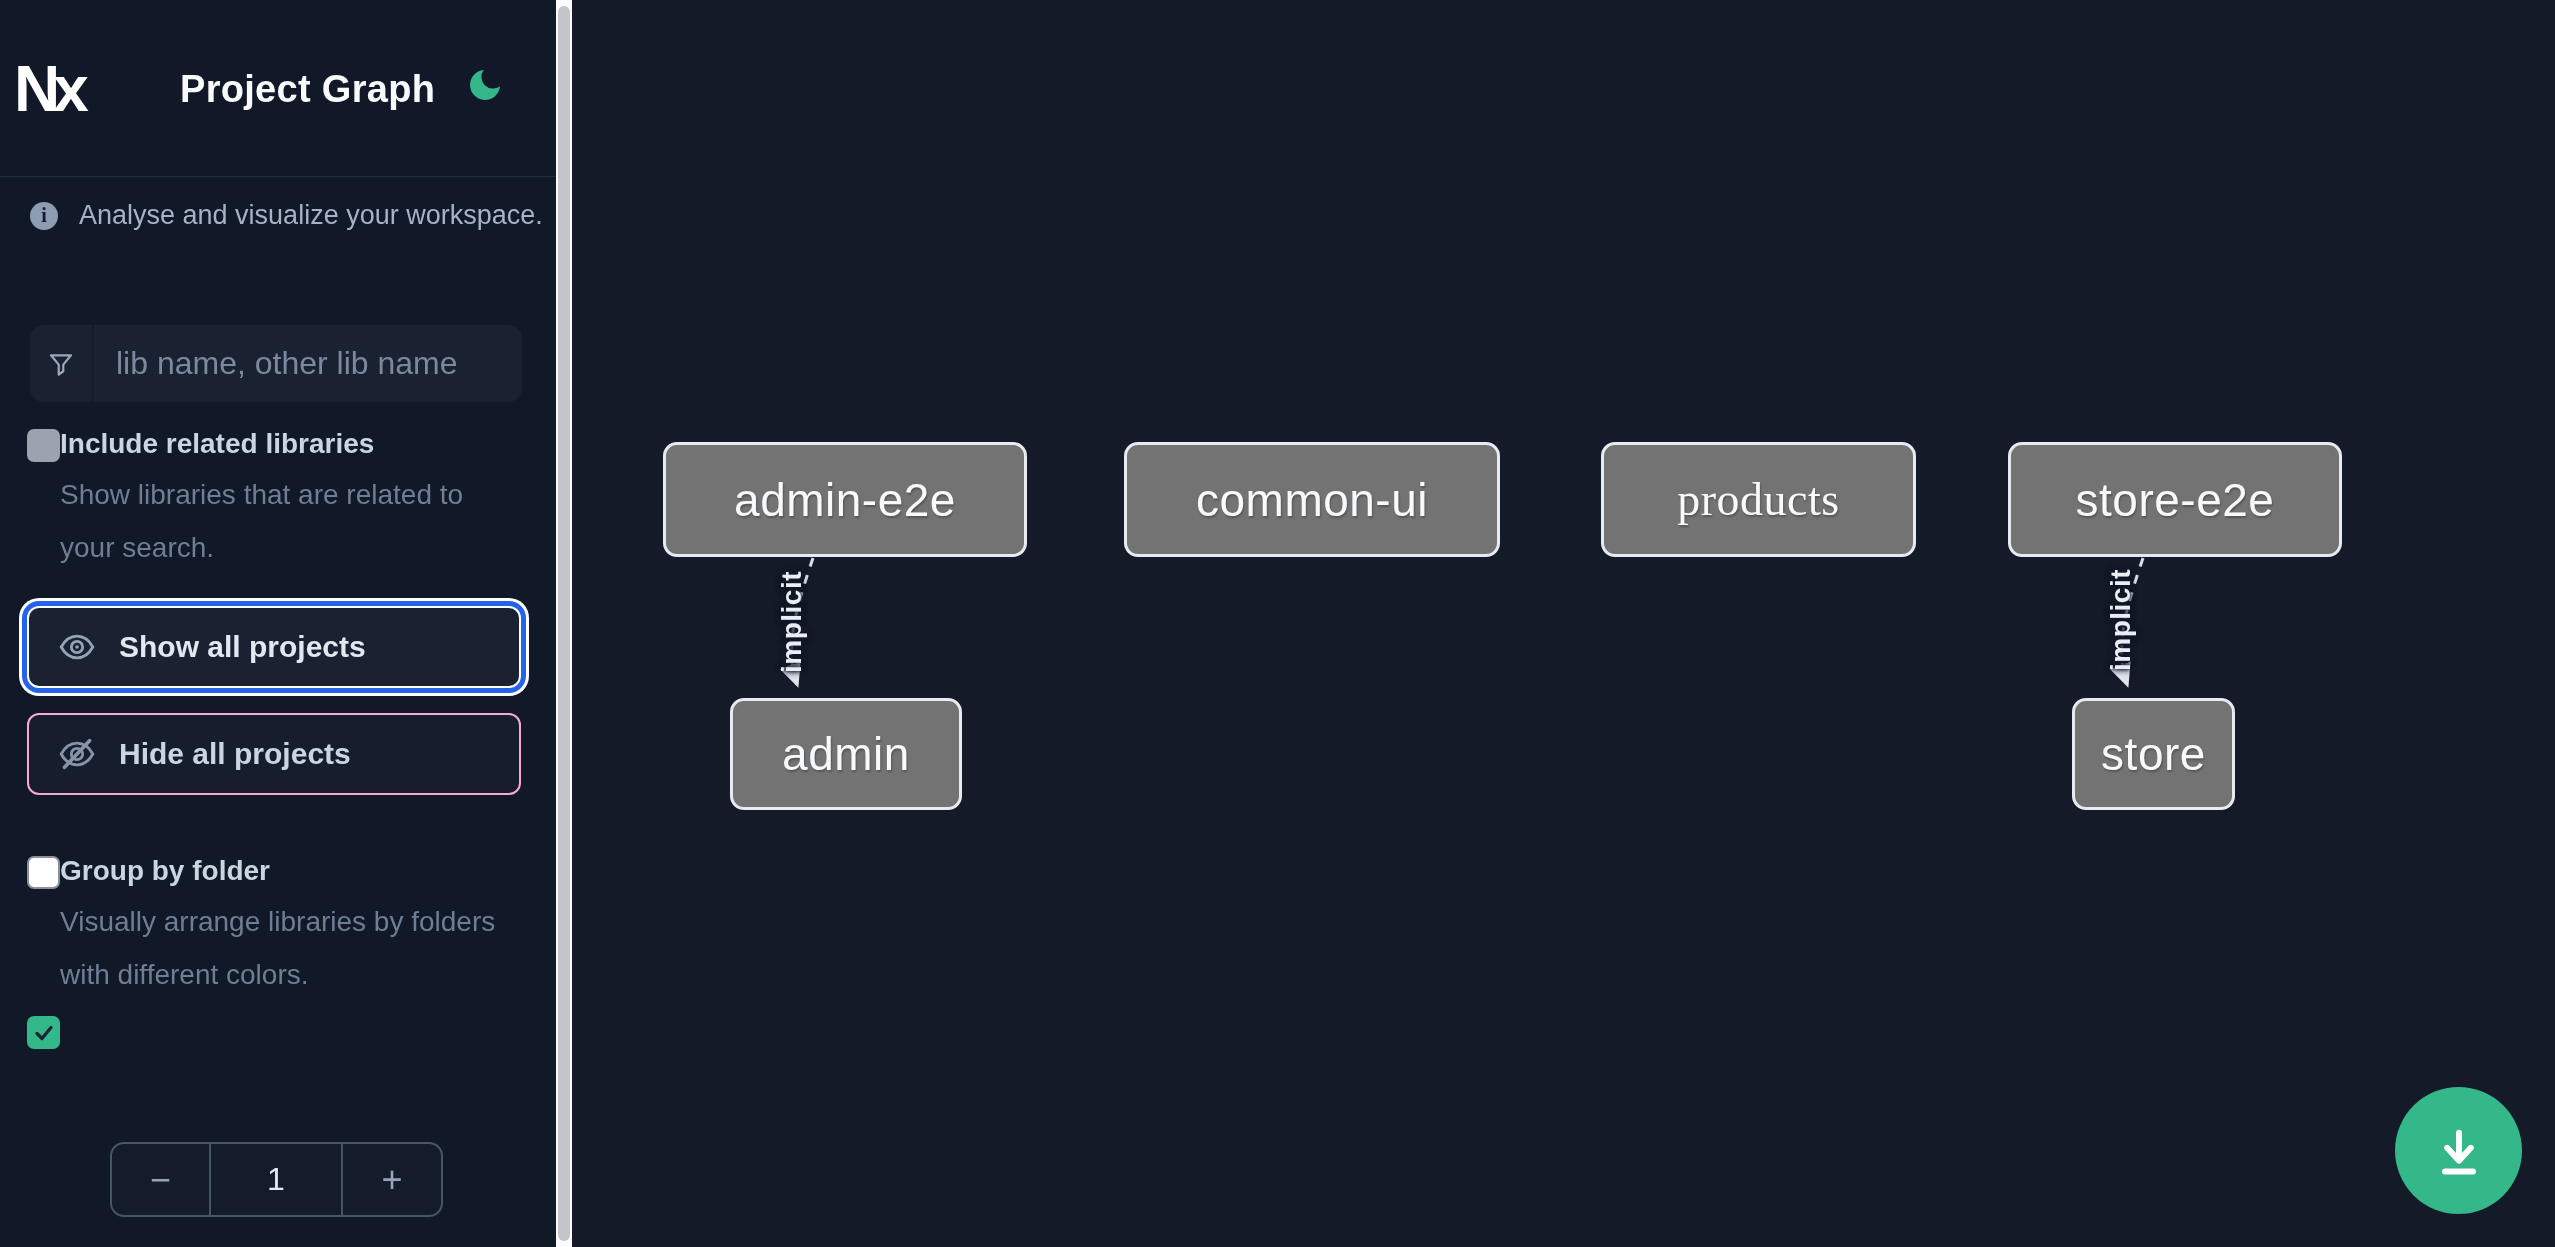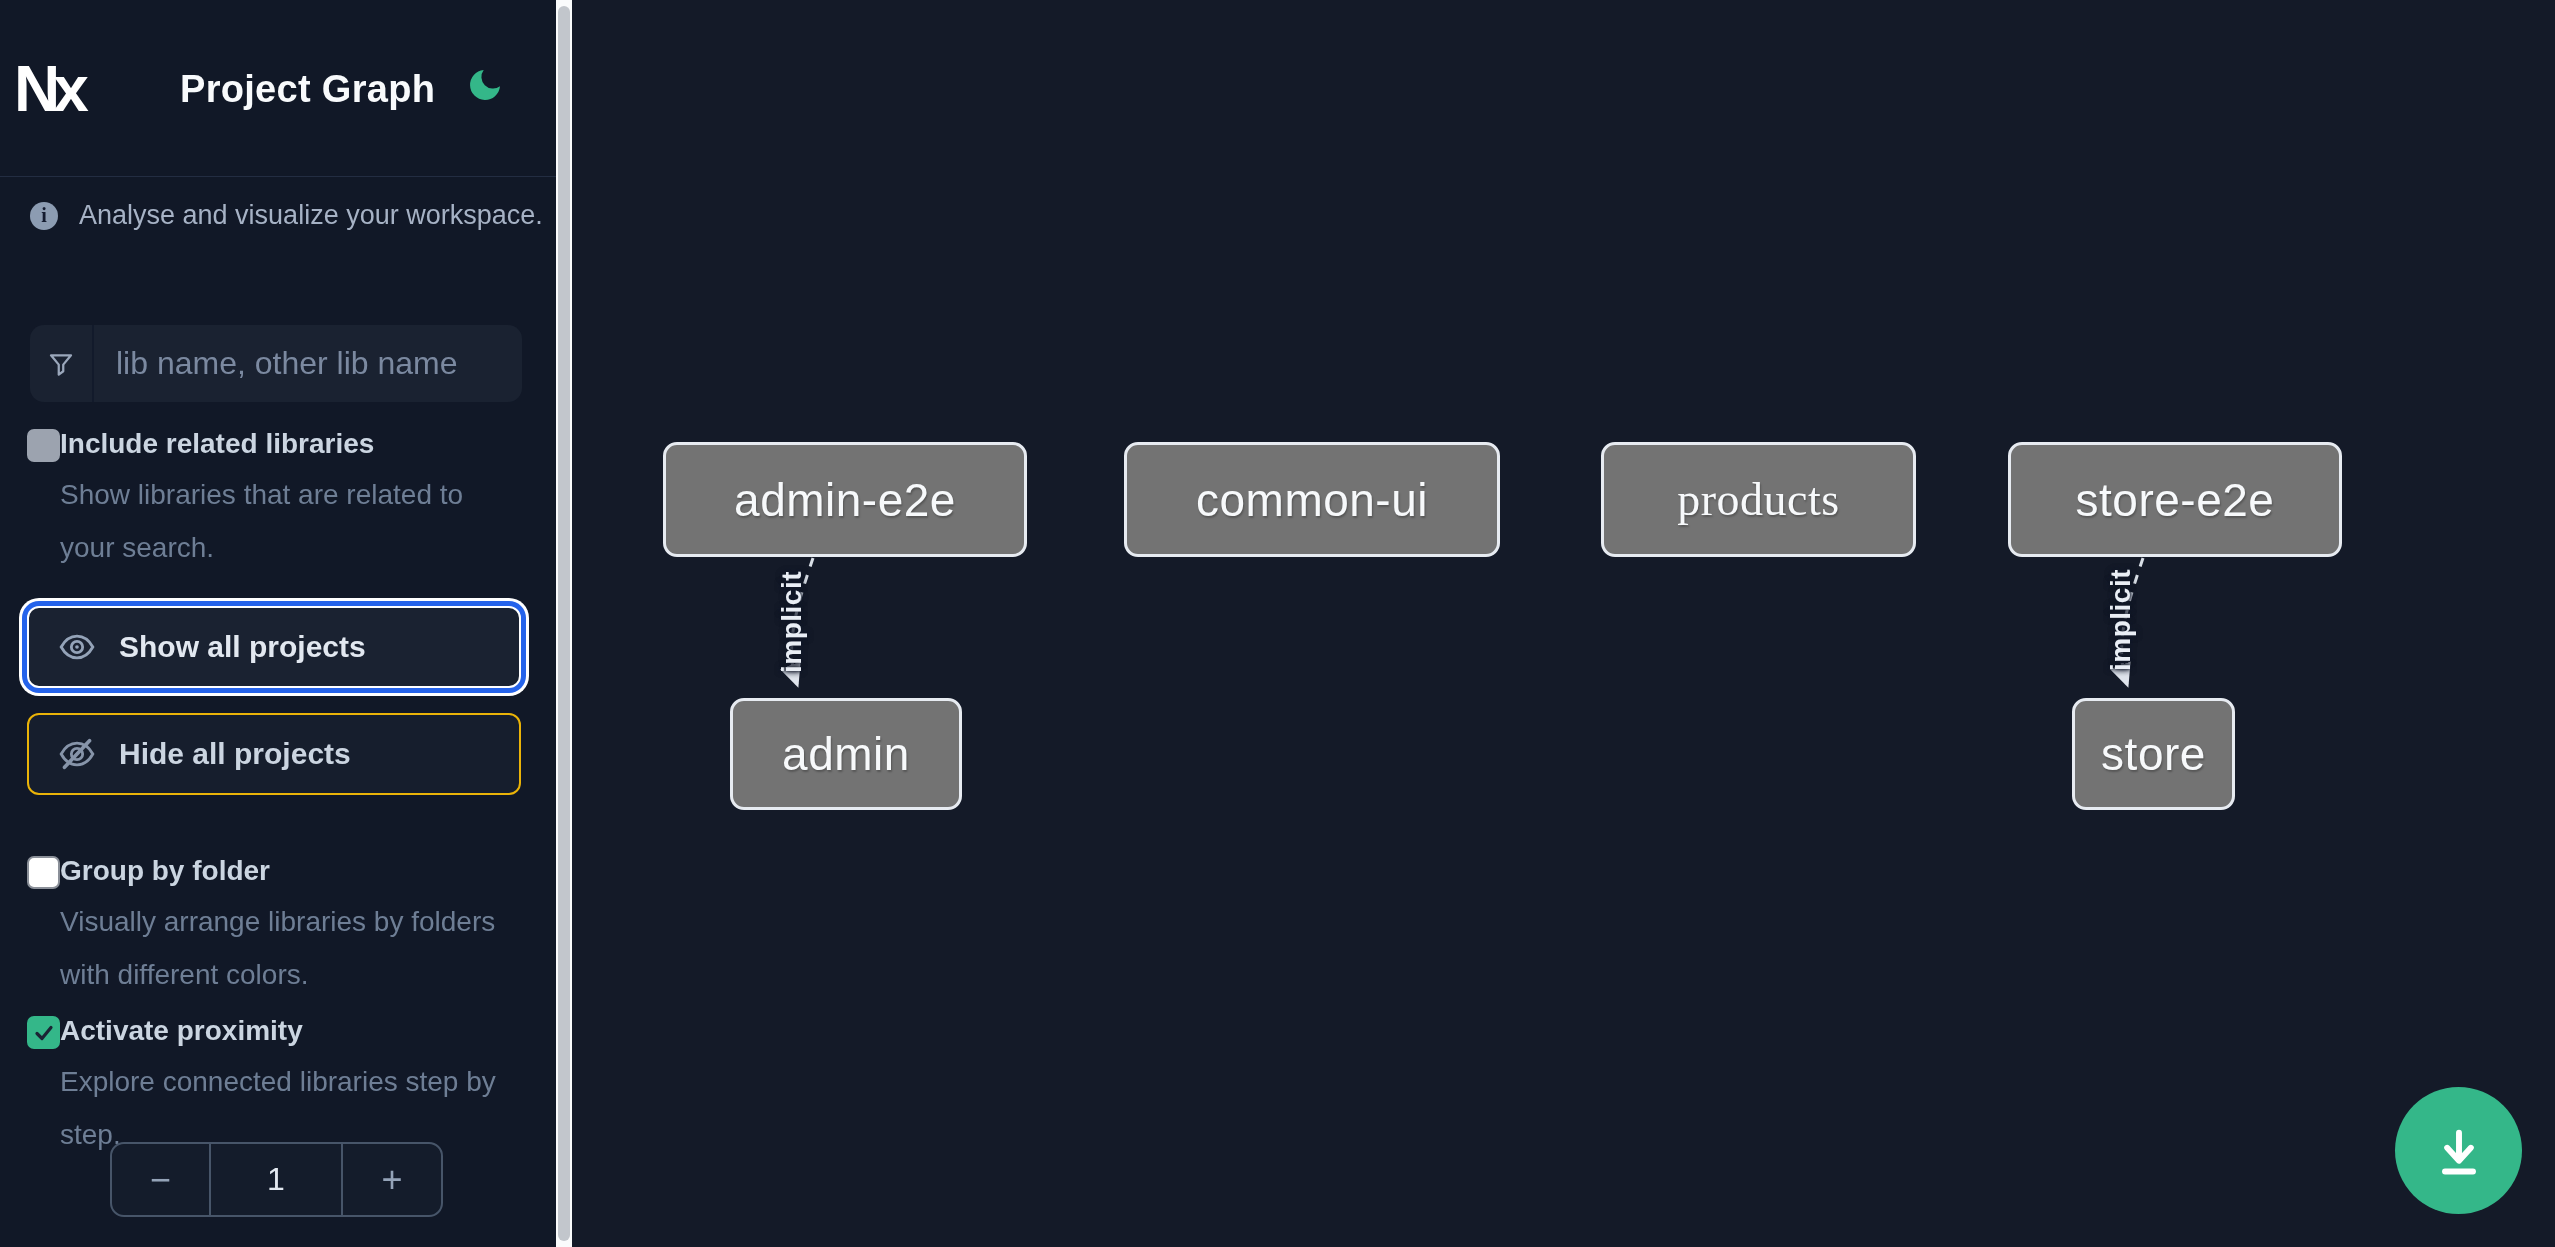--- a/index.html
+++ b/index.html
@@ -107,21 +107,21 @@
   }
   .cb-gray  { background: #9ca3af; }
   .cb-white { background: #ffffff; border: 2px solid #8b9099; }
   .cb-green { background: #34b789; }
   .opt-text { width: 452px; }
   .opt-label { color: #cbd5e1; font-weight: 700; font-size: 28px; line-height: 34px; }
   .opt-desc  { color: #6e7e95; font-size: 28px; line-height: 53px; margin-top: 7px; }
 
   .sb-btn {
     position: absolute; left: 27px; width: 494px; height: 82px;
-    background: #161e2d; border: 2px solid #eab308; border-radius: 12px;
+    background: #161e2d; border: 2px solid #f9a8d4; border-radius: 12px;
     display: flex; align-items: center; gap: 22px; padding-left: 28px;
     color: #cbd5e1; font-size: 30px; font-weight: 600; cursor: pointer;
     font-family: "Liberation Sans", sans-serif;
   }
   .sb-btn.active {
     background: #1a2231;
     border: 2px solid #ffffff;
     box-shadow: 0 0 0 5px #2563eb, 0 0 0 8px #ffffff;
     color: #e2e8f0;
   }
@@ -248,24 +248,20 @@
       <div class="opt-desc">Visually arrange libraries by folders with different colors.</div>
     </div>
   </div>
 
   <div class="opt" style="top:1014px;">
     <span class="cb cb-green">
       <svg width="24" height="24" viewBox="0 0 24 24">
         <path d="M5 12.5 L10 17.5 L19 6.5" fill="none" stroke="#1b2434" stroke-width="3.2" stroke-linecap="round" stroke-linejoin="round"></path>
       </svg>
     </span>
-    <div class="opt-text">
-      <div class="opt-label">Activate proximity</div>
-      <div class="opt-desc">Explore connected libraries step by step.</div>
-    </div>
   </div>
 
   <div class="stepper">
     <button class="step-minus">−</button>
     <div class="step-value">1</div>
     <button class="step-plus">+</button>
   </div>
 
 </aside>
 

